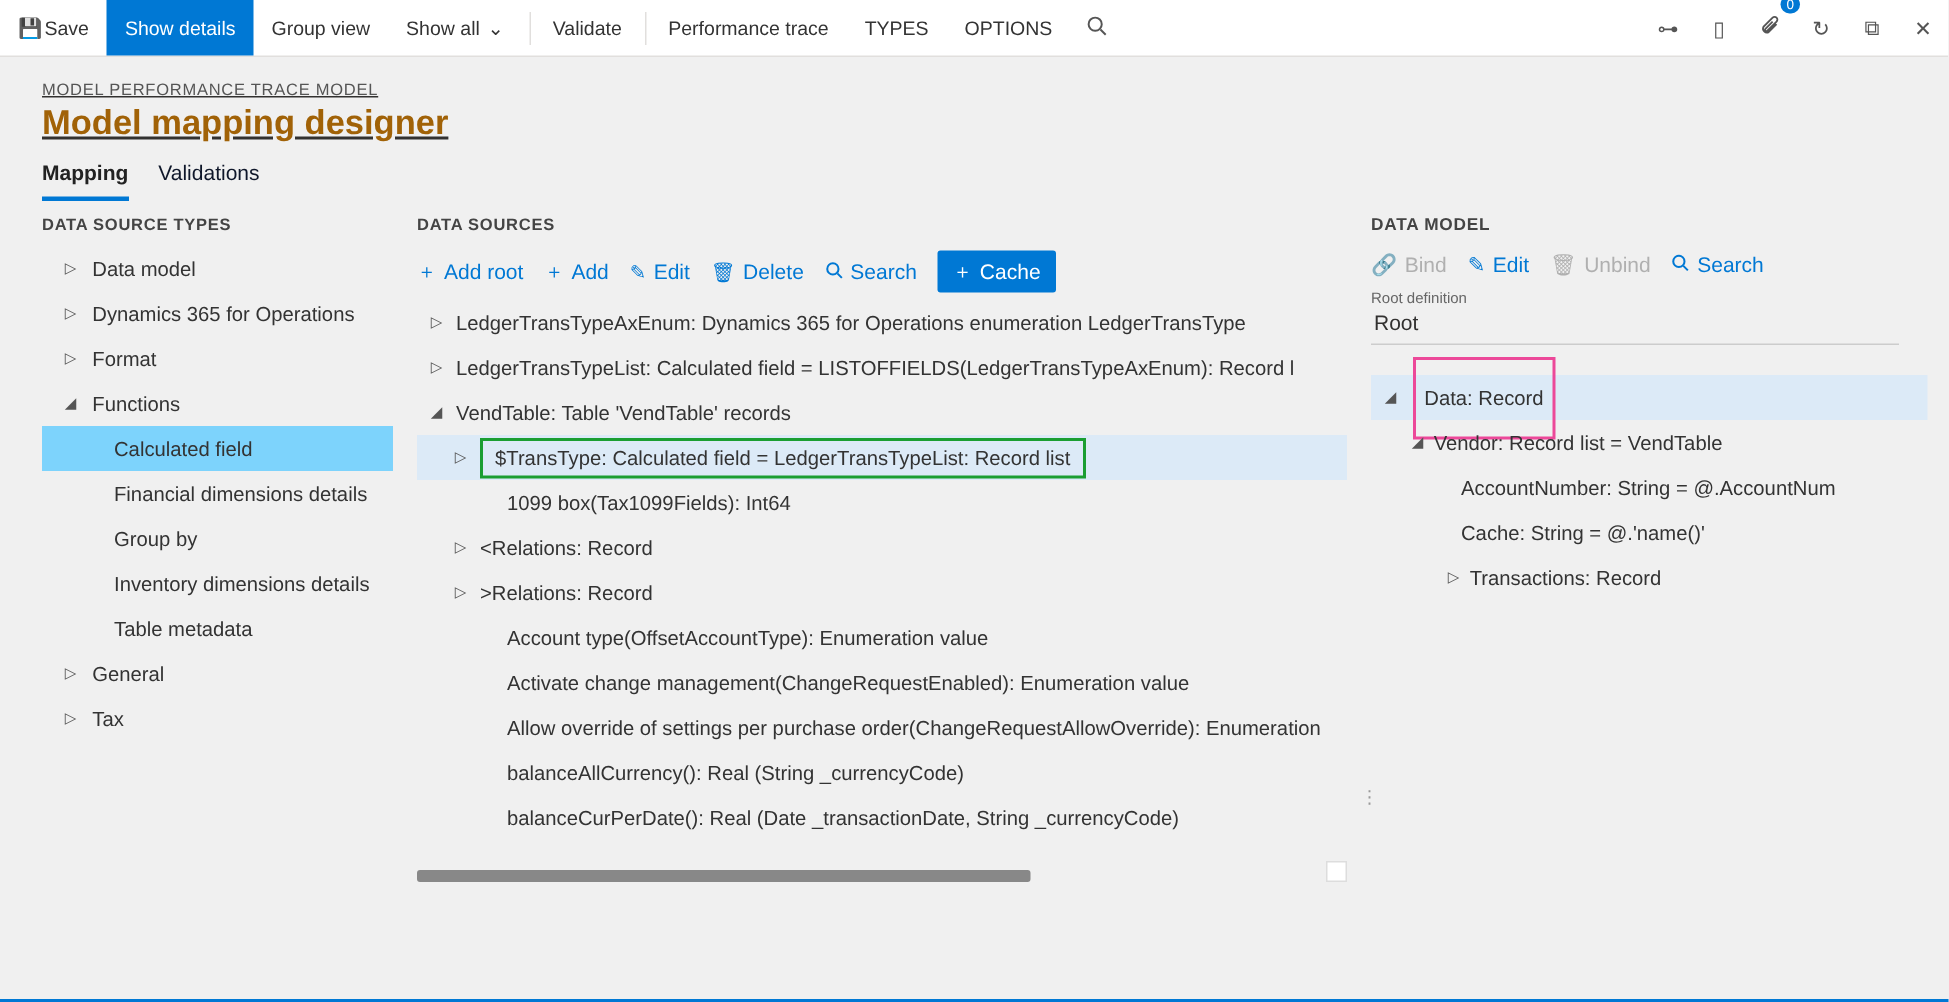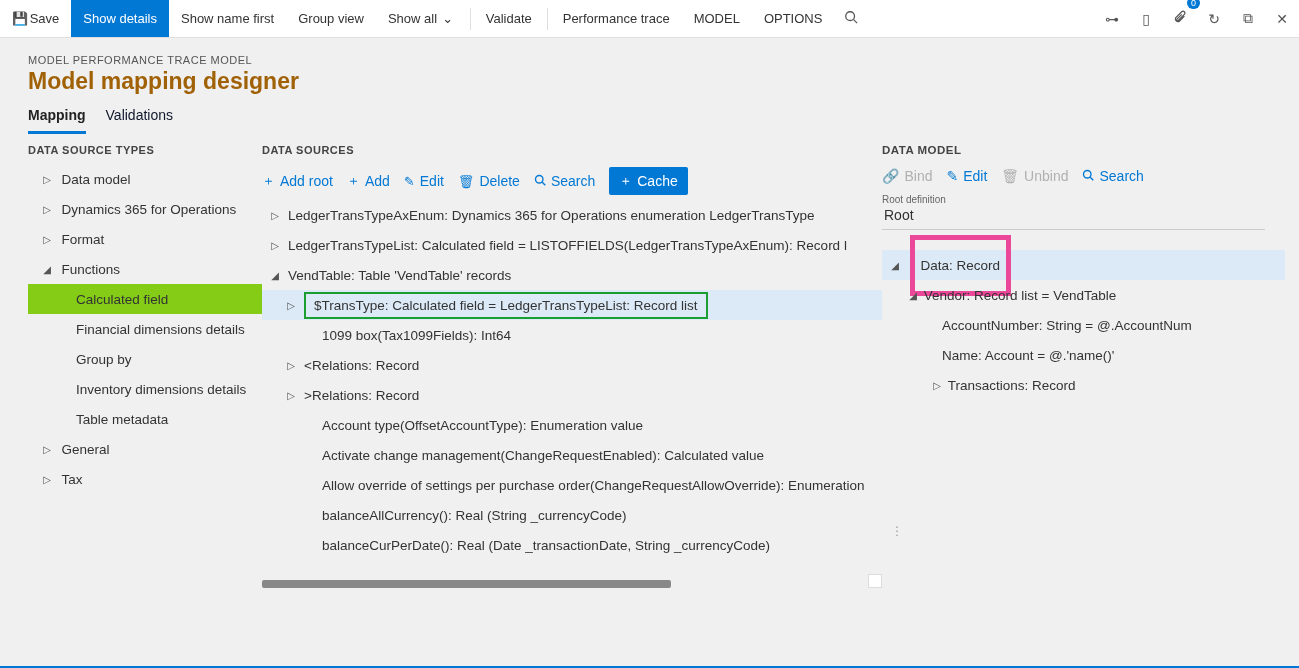--- a/index.html
+++ b/index.html
@@ -7,39 +7,39 @@
 
   
   .toolbar { display: flex; align-items: center; background: #fff; height: 38px; border-bottom: 1px solid #e1dfdd; font-size: 13px; }
   .tb-item { display: flex; align-items: center; height: 100%; padding: 0 12px; color: #333; cursor: pointer; }
   .tb-item.active { background: #0078d4; color: #fff; }
   .tb-sep { width: 1px; height: 22px; background: #e1dfdd; margin: 0 3px; }
   .tb-spacer { flex: 1; }
   .tb-icon { display: flex; align-items: center; justify-content: center; width: 34px; height: 100%; color: #555; cursor: pointer; font-size: 14px; }
   .icon { display: inline-block; width: 14px; text-align: center; }
 
-  .page-header { padding: 16px 28px 0 28px; }
+  .page-header { padding: 16px 28px 0 28px; text-decoration: underline; }
   .breadcrumb { font-size: 11px; letter-spacing: .5px; color: #555; }
   .page-title { font-size: 23px; font-weight: 600; margin-top: 2px; color: #a16207; }
 
   .tabs { display: flex; gap: 20px; padding: 12px 28px 0 28px; border-bottom: none; font-size: 14px; }
   .tab { padding-bottom: 8px; color: #0f172a; cursor: pointer; }
   .tab.active { color: #222; font-weight: 600; border-bottom: 3px solid #0078d4; }
 
-  .columns { display: flex; padding: 10px 14px 0 28px; }
+  .columns { display: flex; padding: 10px 14px 0 28px; gap: 16px; }
 
   .col1 { width: 234px; }
   .col2 { width: 620px; position: relative; }
   .col3 { flex: 1; }
 
   .col-heading { font-size: 11px; font-weight: 600; letter-spacing: .5px; color: #444; margin-bottom: 8px; }
 
   
   .tree-row { display: flex; align-items: center; height: 30px; font-size: 13.5px; color: #333; cursor: pointer; white-space: nowrap; }
-  .tree-row.parentsel { background: #84cc16; }
+  .tree-row.parentsel { background: #7dd3fc; }
   .arrow { display:inline-block; width: 14px; text-align:center; color:#555; font-size:10px; }
   .arrow.blank { color: transparent; }
 
   .pad0 { padding-left: 12px; }
   .pad2 { padding-left: 48px; }
 
   .action-bar { display: flex; align-items: center; gap: 14px; height: 34px; font-size: 14px; color: #0078d4; margin-bottom: 2px; }
   .action-bar .act { display: flex; align-items: center; gap: 5px; cursor: pointer; }
   .action-bar .act .glyph { font-size: 13px; }
   .act.primary { background: #0078d4; color: #fff; padding: 5px 10px; border-radius: 2px; }
@@ -58,21 +58,21 @@
   .dmodel-head { font-size: 11.5px; font-weight: 600; letter-spacing: .5px; color: #444; margin: 0 0 12px 0; }
   .dm-actions { display: flex; gap: 14px; font-size: 14px; margin-bottom: 10px; }
   .dm-actions .act { display: flex; align-items: center; gap: 5px; cursor: pointer; color: #0078d4; }
   .dm-actions .act.disabled { color: #b0b0b0; }
 
   .root-def-lbl { font-size: 10px; color: #666; margin-top: 4px; }
   .root-def-val { border-bottom: 1px solid #ccc; font-size: 14px; padding: 2px 2px 6px 2px; margin-bottom: 20px; width: 95%; }
 
   .dm-tree-row { display: flex; align-items: center; height: 30px; font-size: 13.5px; color: #333; white-space: nowrap; }
   .dm-tree-row.sel { background: #dceaf7; }
-  .dm-tree-row .box { border: 5px solid #ec4899; padding: 18px 6px; }
+  .dm-tree-row .box { border: 2px solid #ec4899; padding: 18px 6px; }
   .dmp0 { padding-left: 6px; }
   .dmp1 { padding-left: 24px; }
   .dmp2 { padding-left: 48px; }
   .dmp3 { padding-left: 60px; }
 
   .badge { position:absolute; top:-3px; right:-3px; background:#0078d4;color:#fff;border-radius:8px;font-size:9px;padding:0 4px;line-height:12px; }
   .bell-wrap { position: relative; }
 
   .white-square { position:absolute; bottom:-28px; right:0; width:14px; height:14px; background:#fff; border:1px solid #ddd; }
 
@@ -83,39 +83,36 @@
 
 <div class="toolbar">
   <div class="tb-item">
     <span class="icon">💾</span>&nbsp;
     <span>Save</span>
   </div>
   <div class="tb-item active">
     <span>Show details</span>
   </div>
   <div class="tb-item">
-    <span>Show name first</span>
-  </div>
-  <div class="tb-item">
     <span>Group view</span>
   </div>
   <div class="tb-item">
     <span>Show all</span>&nbsp;
     <span class="icon">⌄</span>
   </div>
   <div class="tb-sep"></div>
   <div class="tb-item">
     <span>Validate</span>
   </div>
   <div class="tb-sep"></div>
   <div class="tb-item">
     <span>Performance trace</span>
   </div>
   <div class="tb-item">
-    <span>MODEL</span>
+    <span>TYPES</span>
   </div>
   <div class="tb-item">
     <span>OPTIONS</span>
   </div>
   <div class="tb-icon">
     <span>
       <svg width="14" height="14" viewBox="0 0 16 16" fill="none" stroke="#555" stroke-width="1.5">
           <circle cx="7" cy="7" r="5"></circle>
           <line x1="11" y1="11" x2="15" y2="15"></line>
         </svg>
@@ -245,21 +242,21 @@
     <div class="ds-row dsp1">
         <span class="arrow">▷</span>
         <span class="lbl">&gt;Relations: Record</span>
       </div>
     <div class="ds-row dsp2">
         <span class="arrow blank">▷</span>
         <span class="lbl">Account type(OffsetAccountType): Enumeration value</span>
       </div>
     <div class="ds-row dsp2">
         <span class="arrow blank">▷</span>
-        <span class="lbl">Activate change management(ChangeRequestEnabled): Calculated value</span>
+        <span class="lbl">Activate change management(ChangeRequestEnabled): Enumeration value</span>
       </div>
     <div class="ds-row dsp2">
         <span class="arrow blank">▷</span>
         <span class="lbl">Allow override of settings per purchase order(ChangeRequestAllowOverride): Enumeration</span>
       </div>
     <div class="ds-row dsp2">
         <span class="arrow blank">▷</span>
         <span class="lbl">balanceAllCurrency(): Real (String _currencyCode)</span>
       </div>
     <div class="ds-row dsp2">
@@ -298,18 +295,18 @@
 
     <div class="root-def-lbl">Root definition</div>
     <div class="root-def-val">Root</div>
 
     <div class="dm-tree-row dmp0 sel"><span class="arrow">◢</span>&nbsp;&nbsp;<span class="box">Data: Record</span></div>
     <div class="dm-tree-row dmp1"><span class="arrow">◢</span>&nbsp;<span class="lbl">Vendor: Record list = VendTable</span></div>
     <div class="dm-tree-row dmp3">
         <span class="lbl">AccountNumber: String = @.AccountNum</span>
       </div>
     <div class="dm-tree-row dmp3">
-        <span class="lbl">Name: Account = @.'name()'</span>
+        <span class="lbl">Cache: String = @.'name()'</span>
       </div>
     <div class="dm-tree-row dmp2"><span class="arrow">▷</span>&nbsp;<span class="lbl">Transactions: Record</span></div>
   </div>
 
 </div>
 
 </body></html>

